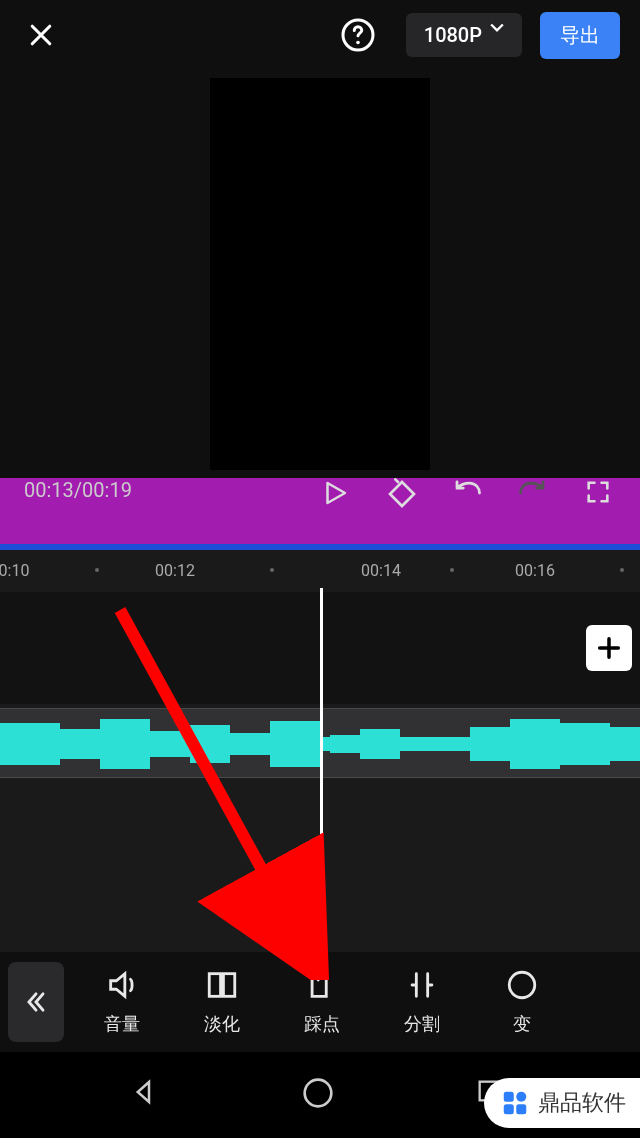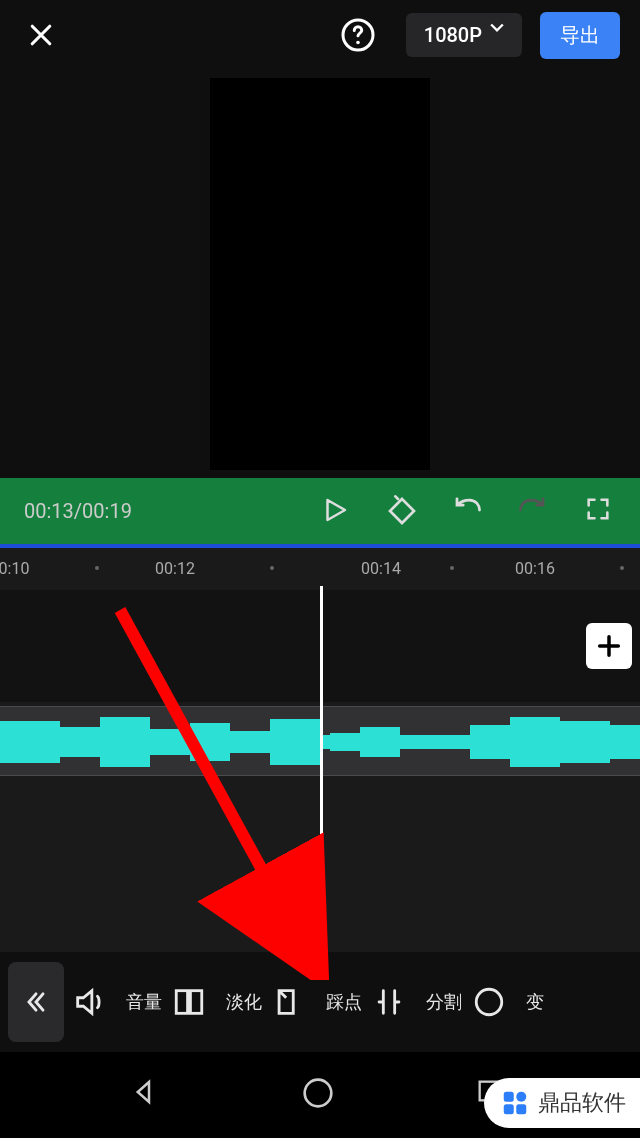--- a/index.html
+++ b/index.html
@@ -5,39 +5,39 @@
 *{margin:0;padding:0;box-sizing:border-box;font-family:-apple-system,BlinkMacSystemFont,"Segoe UI",Roboto,sans-serif}
 body{background:#161617;width:640px;height:1138px;overflow:hidden;position:relative;color:#fff}
 .header{display:flex;align-items:center;height:70px;padding:0 20px 0 25px;background:#0f0f10}
 .close-ic{width:32px;height:32px;display:flex;align-items:center;justify-content:center;cursor:pointer}
 .spacer{flex:1}
 .help-ic{width:36px;height:36px;margin-right:30px;cursor:pointer}
 .res-btn{background:#262629;border-radius:6px;padding:10px 18px;display:flex;gap:8px;cursor:pointer;font-size:20px;font-weight:500;margin-right:18px}
 .exp-btn{background:#3b82f6;border-radius:6px;padding:10px 20px;cursor:pointer;font-size:20px;font-weight:500}
 .preview{height:408px;background:#0f0f10;display:flex;align-items:center;justify-content:center}
 .canvas{width:220px;height:392px;background:#000}
-.controls{display:flex;align-items:center;height:66px;padding:0 24px;background:#15803d}
+.controls{display:flex;align-items:flex-start;height:66px;padding:0 24px;background:#a21caf}
 .tcode{font-size:20px;color:#ccc}
 .controls .spacer{flex:1}
 .ctrl-ic{width:32px;height:32px;margin-left:34px;cursor:pointer;color:#ddd;position:relative}
 .ctrl-disabled{color:#555}
-.timeline{height:410px;background:#1a1a1b;position:relative;border-top:4px solid #1d4ed8}
+.timeline{height:410px;background:#1a1a1b;position:relative;border-top:6px solid #1d4ed8}
 .ruler{height:40px;display:flex;align-items:center;position:relative;font-size:16px;color:#aaa}
 .rlabel{position:absolute;transform:translateX(-50%)}
 .rdot{position:absolute;width:4px;height:4px;background:#666;border-radius:50%;top:18px}
 .track-video{height:112px;background:#121212;position:relative;margin-top:2px}
 .add-btn{position:absolute;right:8px;top:50%;transform:translateY(-50%);width:46px;height:46px;background:#fff;border-radius:6px;display:flex;align-items:center;justify-content:center;cursor:pointer}
 .track-audio{height:70px;background:#313133;position:relative;margin-top:4px;border-top:1px solid #4a4a4d;border-bottom:1px solid #4a4a4d}
 .wave{position:absolute;inset:0}
 .playhead{position:absolute;left:320px;top:38px;width:3px;height:354px;background:#fff;z-index:5}
 .arrow{position:absolute;left:100px;top:600px;z-index:20;pointer-events:none}
 .toolbar{position:absolute;bottom:86px;left:0;right:0;height:100px;background:#0f0f10;display:flex;align-items:center;padding:0 8px}
 .back-btn{width:56px;height:80px;background:#2a2a2c;border-radius:8px;display:flex;align-items:center;justify-content:center;cursor:pointer;margin-right:8px}
 .tools{flex:1;display:flex;overflow:hidden}
-.tool{width:100px;display:flex;align-items:center;gap:20px;cursor:pointer}
+.tool{width:100px;display:flex;flex-direction:column;align-items:center;gap:10px;cursor:pointer}
 .tool-ic{width:34px;height:34px;color:#e8e8e8}
 .tool-lb{font-size:18px;color:#e8e8e8}
 .navbar{position:absolute;bottom:0;left:0;right:0;height:86px;background:#000;display:flex;align-items:center;justify-content:space-around;padding:0 60px}
 .nav-ic{width:36px;height:36px;color:#ccc;cursor:pointer}
 .brand-badge{position:absolute;bottom:10px;right:0;background:#fff;border-radius:30px 0 0 30px;padding:10px 14px 10px 16px;display:flex;align-items:center;gap:8px;z-index:30}
 .brand-badge span{color:#333;font-size:22px;font-weight:500}
 </style>
 </head>
 <body>
 

